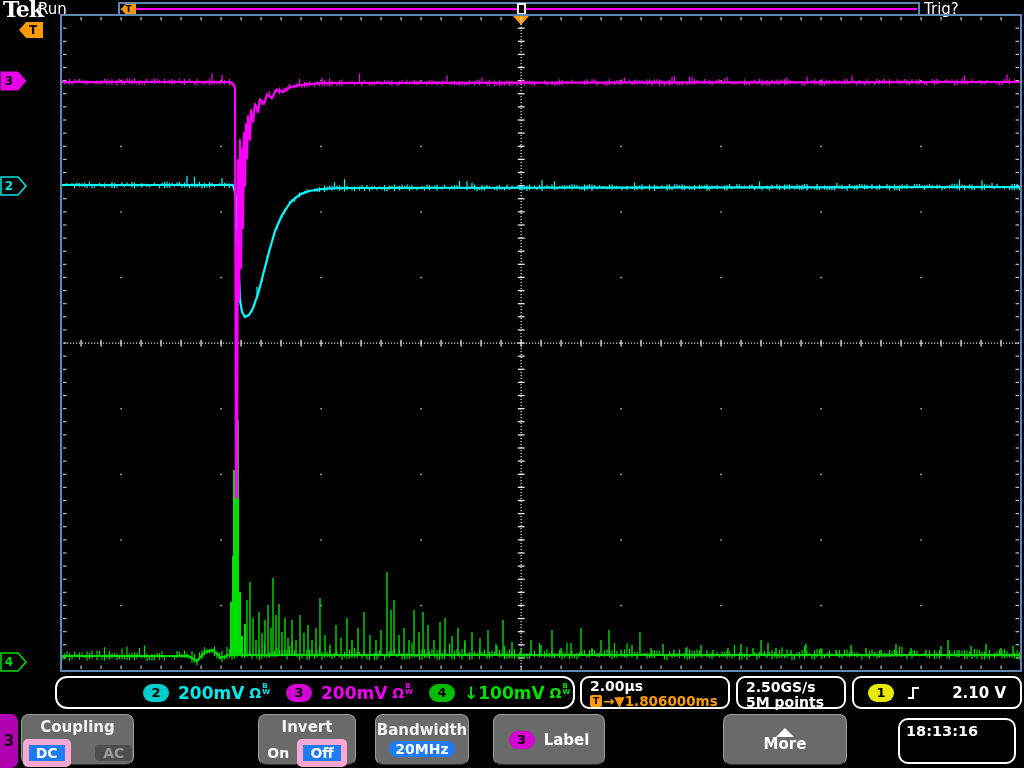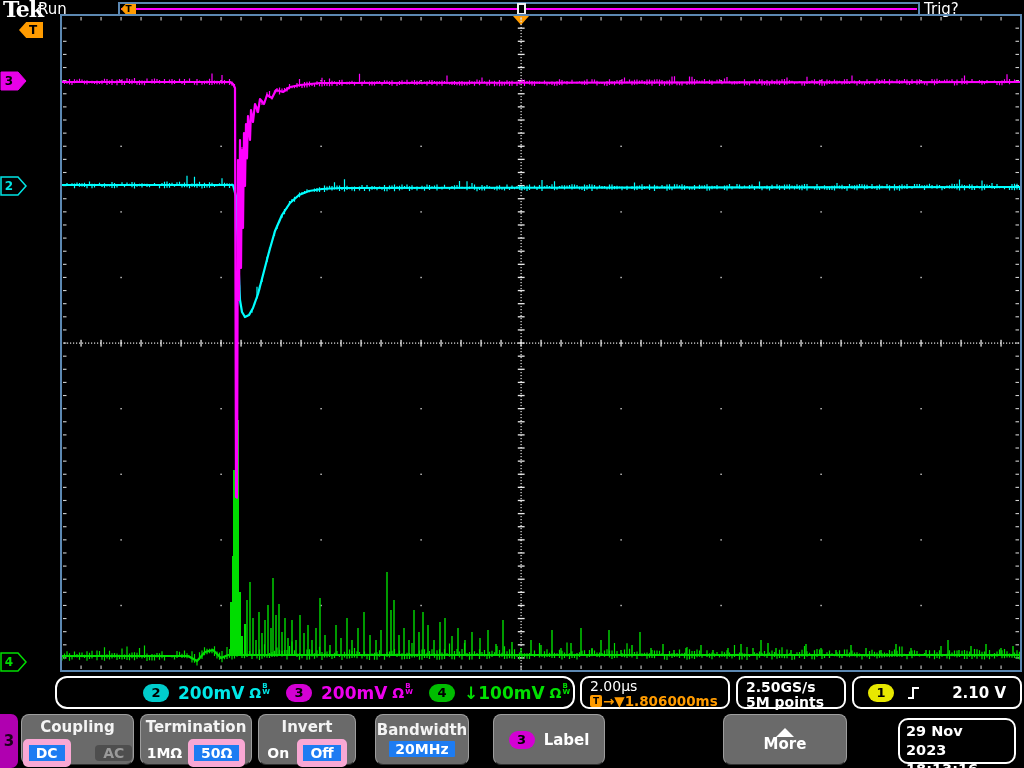--- a/index.html
+++ b/index.html
@@ -35,41 +35,41 @@
   .badge{min-width:26px;height:18px;border-radius:10px;color:#000;font-weight:bold;font-size:13px;
          display:inline-flex;align-items:center;justify-content:center;padding:0 2px;box-sizing:border-box;}
   .badge2{background:#00cccc;} .badge3{background:#d400d4;} .badge4{background:#00bd00;} .badge1{background:#e8e800;}
   .chtext{font-size:17px;font-weight:bold;margin-left:9px;}
   .c2{color:#00e8e8;} .c3{color:#ee00ee;} .c4{color:#00e000;}
   .ohm{font-size:14px;font-weight:bold;margin-left:5px;}
   .bw{display:inline-flex;flex-direction:column;font-size:7px;line-height:6px;font-weight:bold;transform:translateY(-4px);margin-left:1px;}
   .gap{width:16px;}
 
   .rb-h{left:580px;top:676px;width:150px;height:33px;padding:1px 8px;border-radius:9px;}
-  .rb-h .l1{font-size:14px;font-weight:normal;color:#fff;line-height:15px;}
+  .rb-h .l1{font-size:14px;font-weight:bold;color:#fff;line-height:15px;}
   .rb-h .l2{font-size:13.5px;font-weight:bold;color:#ff9b00;line-height:14px;display:flex;align-items:center;}
   .ticon{display:inline-block;background:#ff9b00;color:#000;width:12px;height:12px;font-size:9px;line-height:12px;text-align:center;font-weight:bold;margin-right:1px;border-radius:2px;}
   .rb-acq{left:736px;top:676px;width:110px;height:33px;padding:2px 8px;border-radius:9px;}
   .rb-acq div{font-size:14px;font-weight:bold;color:#fff;line-height:15px;}
   .rb-trig{left:852px;top:676px;width:170px;height:33px;border-radius:9px;display:flex;align-items:center;padding:0 14px;}
   .level{font-size:15px;font-weight:bold;color:#fff;margin-left:auto;}
   .slope{margin-left:12px;}
 
   
   .menubar{left:0;top:712px;width:1024px;height:56px;background:#000;z-index:3;}
   .chan-tab{position:absolute;left:0;top:2px;width:18px;height:54px;background:#b000b0;color:#1a001a;
             font-size:15px;font-weight:bold;display:flex;align-items:center;justify-content:center;border-radius:0 7px 7px 0;}
   .mbtn{position:absolute;top:2px;height:51px;background:#6a6a6a;border:1px solid #9e9e9e;border-bottom-color:#2f2f2f;
         border-radius:8px;box-sizing:border-box;text-align:center;color:#fff;}
   .mtitle{font-size:15px;font-weight:bold;margin-top:3px;color:#f4f4f4;}
   .optrow{display:flex;justify-content:space-evenly;align-items:center;margin-top:3px;}
   .chip-sel{background:#1d7cf2;border:6px solid #f9a8d4;border-radius:5px;color:#fff;font-weight:bold;font-size:14px;padding:0 7px;}
   .chip-plain{color:#fff;font-weight:bold;font-size:14px;}
   .chip-dis{background:#4e4e4e;border-radius:4px;color:#9a9a9a;font-weight:bold;font-size:14px;padding:0 8px;margin-left:24px;}
-  .chip-val{background:#1d7cf2;border-radius:1px;color:#fff;font-weight:bold;font-size:14px;padding:0 6px;display:inline-block;margin-top:1px;}
+  .chip-val{background:#1d7cf2;border-radius:7px;color:#fff;font-weight:bold;font-size:14px;padding:0 6px;display:inline-block;margin-top:1px;}
   .labelrow{display:flex;align-items:center;justify-content:center;height:100%;gap:9px;}
   .ltext{font-size:15px;font-weight:bold;}
   .morebox{display:flex;flex-direction:column;align-items:center;justify-content:center;height:100%;line-height:15px;}
   .uparrow{width:0;height:0;border-left:9px solid transparent;border-right:9px solid transparent;border-bottom:9px solid #fff;}
   .datetime{position:absolute;left:898px;top:6px;width:118px;height:46px;border:2px solid #fff;border-radius:10px;
             background:#000;box-sizing:border-box;color:#fff;font-size:14.5px;font-weight:bold;padding:2px 6px;line-height:19px;}
 </style>
 </head>
 <body>
 
@@ -1189,27 +1189,20 @@
     <div class="chan-tab">3</div>
 
     <div class="mbtn" style="left:21px;width:113px;">
       <div class="mtitle">Coupling</div>
       <div class="optrow">
         <span class="chip-sel">DC</span>
         <span class="chip-dis">AC</span>
       </div>
     </div>
 
-    <div class="mbtn" style="left:140px;width:112px;">
-      <div class="mtitle">Termination</div>
-      <div class="optrow">
-        <span class="chip-plain">1MΩ</span>
-        <span class="chip-sel">50Ω</span>
-      </div>
-    </div>
 
     <div class="mbtn" style="left:258px;width:98px;">
       <div class="mtitle">Invert</div>
       <div class="optrow">
         <span class="chip-plain">On</span>
         <span class="chip-sel">Off</span>
       </div>
     </div>
 
     <div class="mbtn" style="left:375px;width:94px;">
@@ -1225,17 +1218,16 @@
     </div>
 
     <div class="mbtn" style="left:723px;width:124px;">
       <div class="morebox">
         <span class="uparrow"></span>
         <span class="ltext">More</span>
       </div>
     </div>
 
     <div class="datetime">
-      <div>29 Nov 2023</div>
       <div>18:13:16</div>
     </div>
   </div>
 </div>
 
 </body></html>

